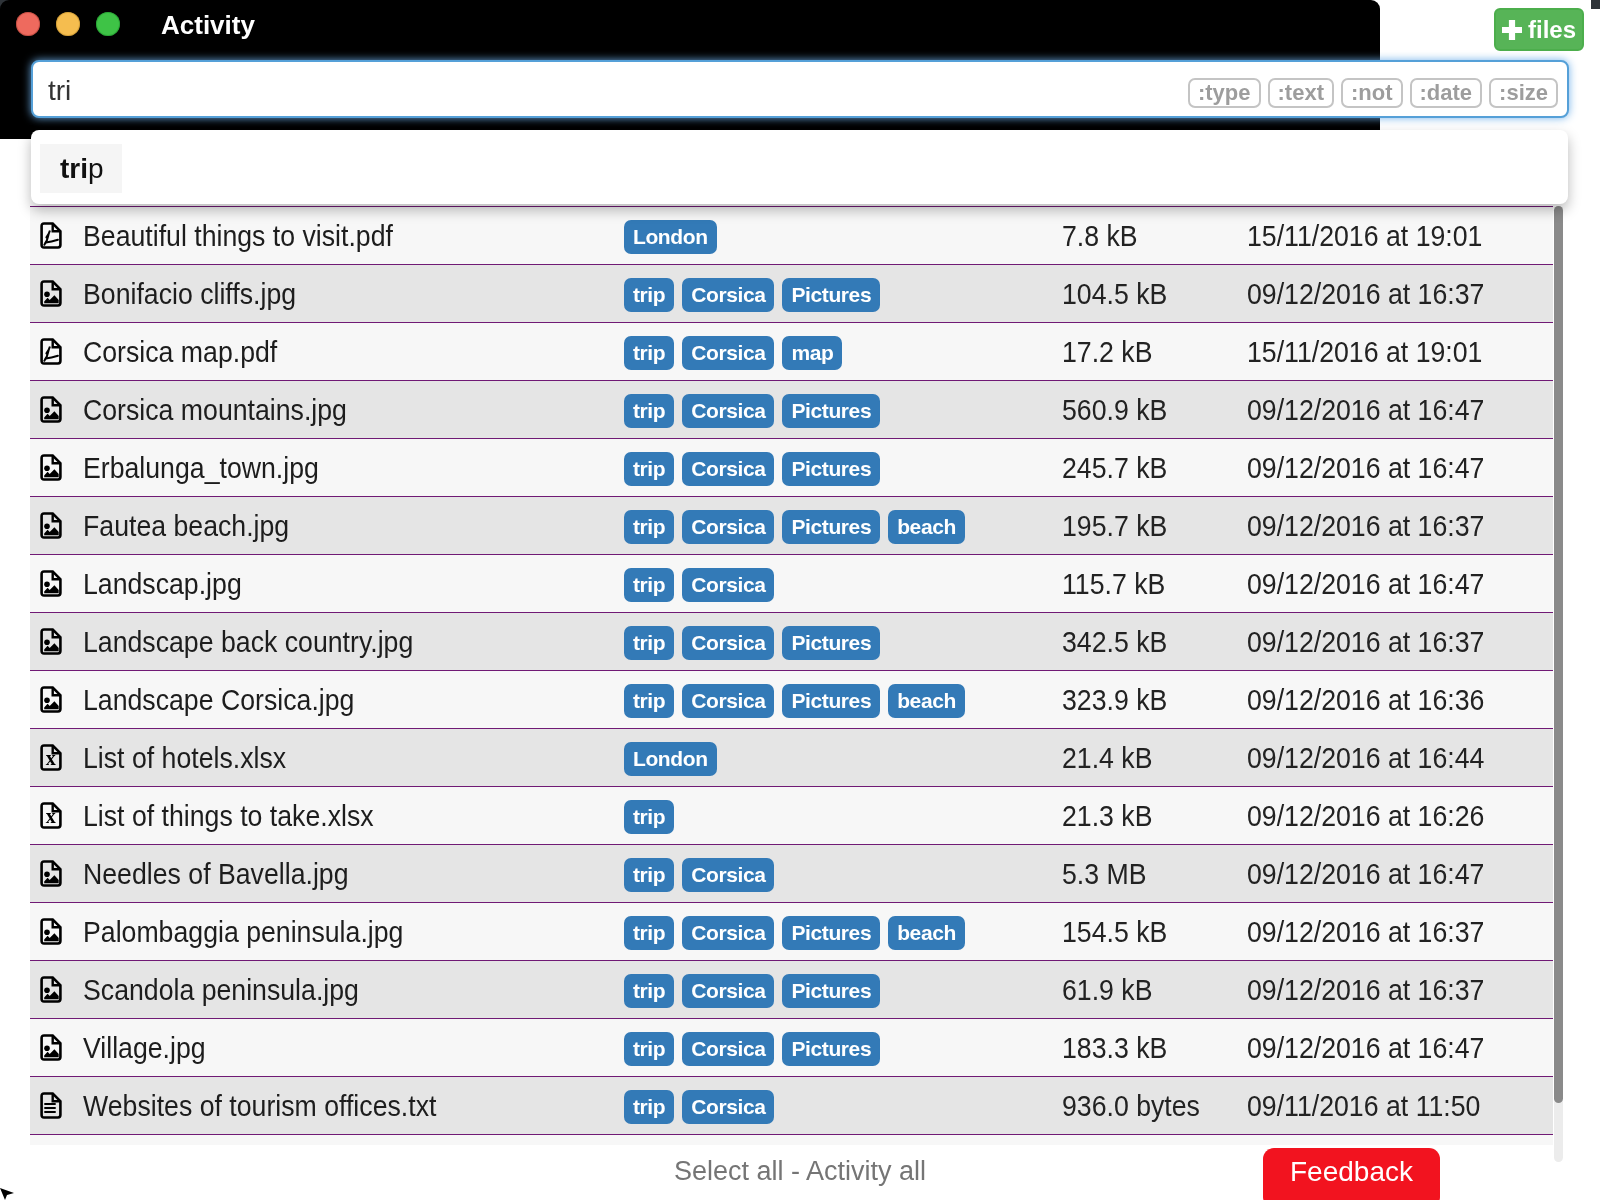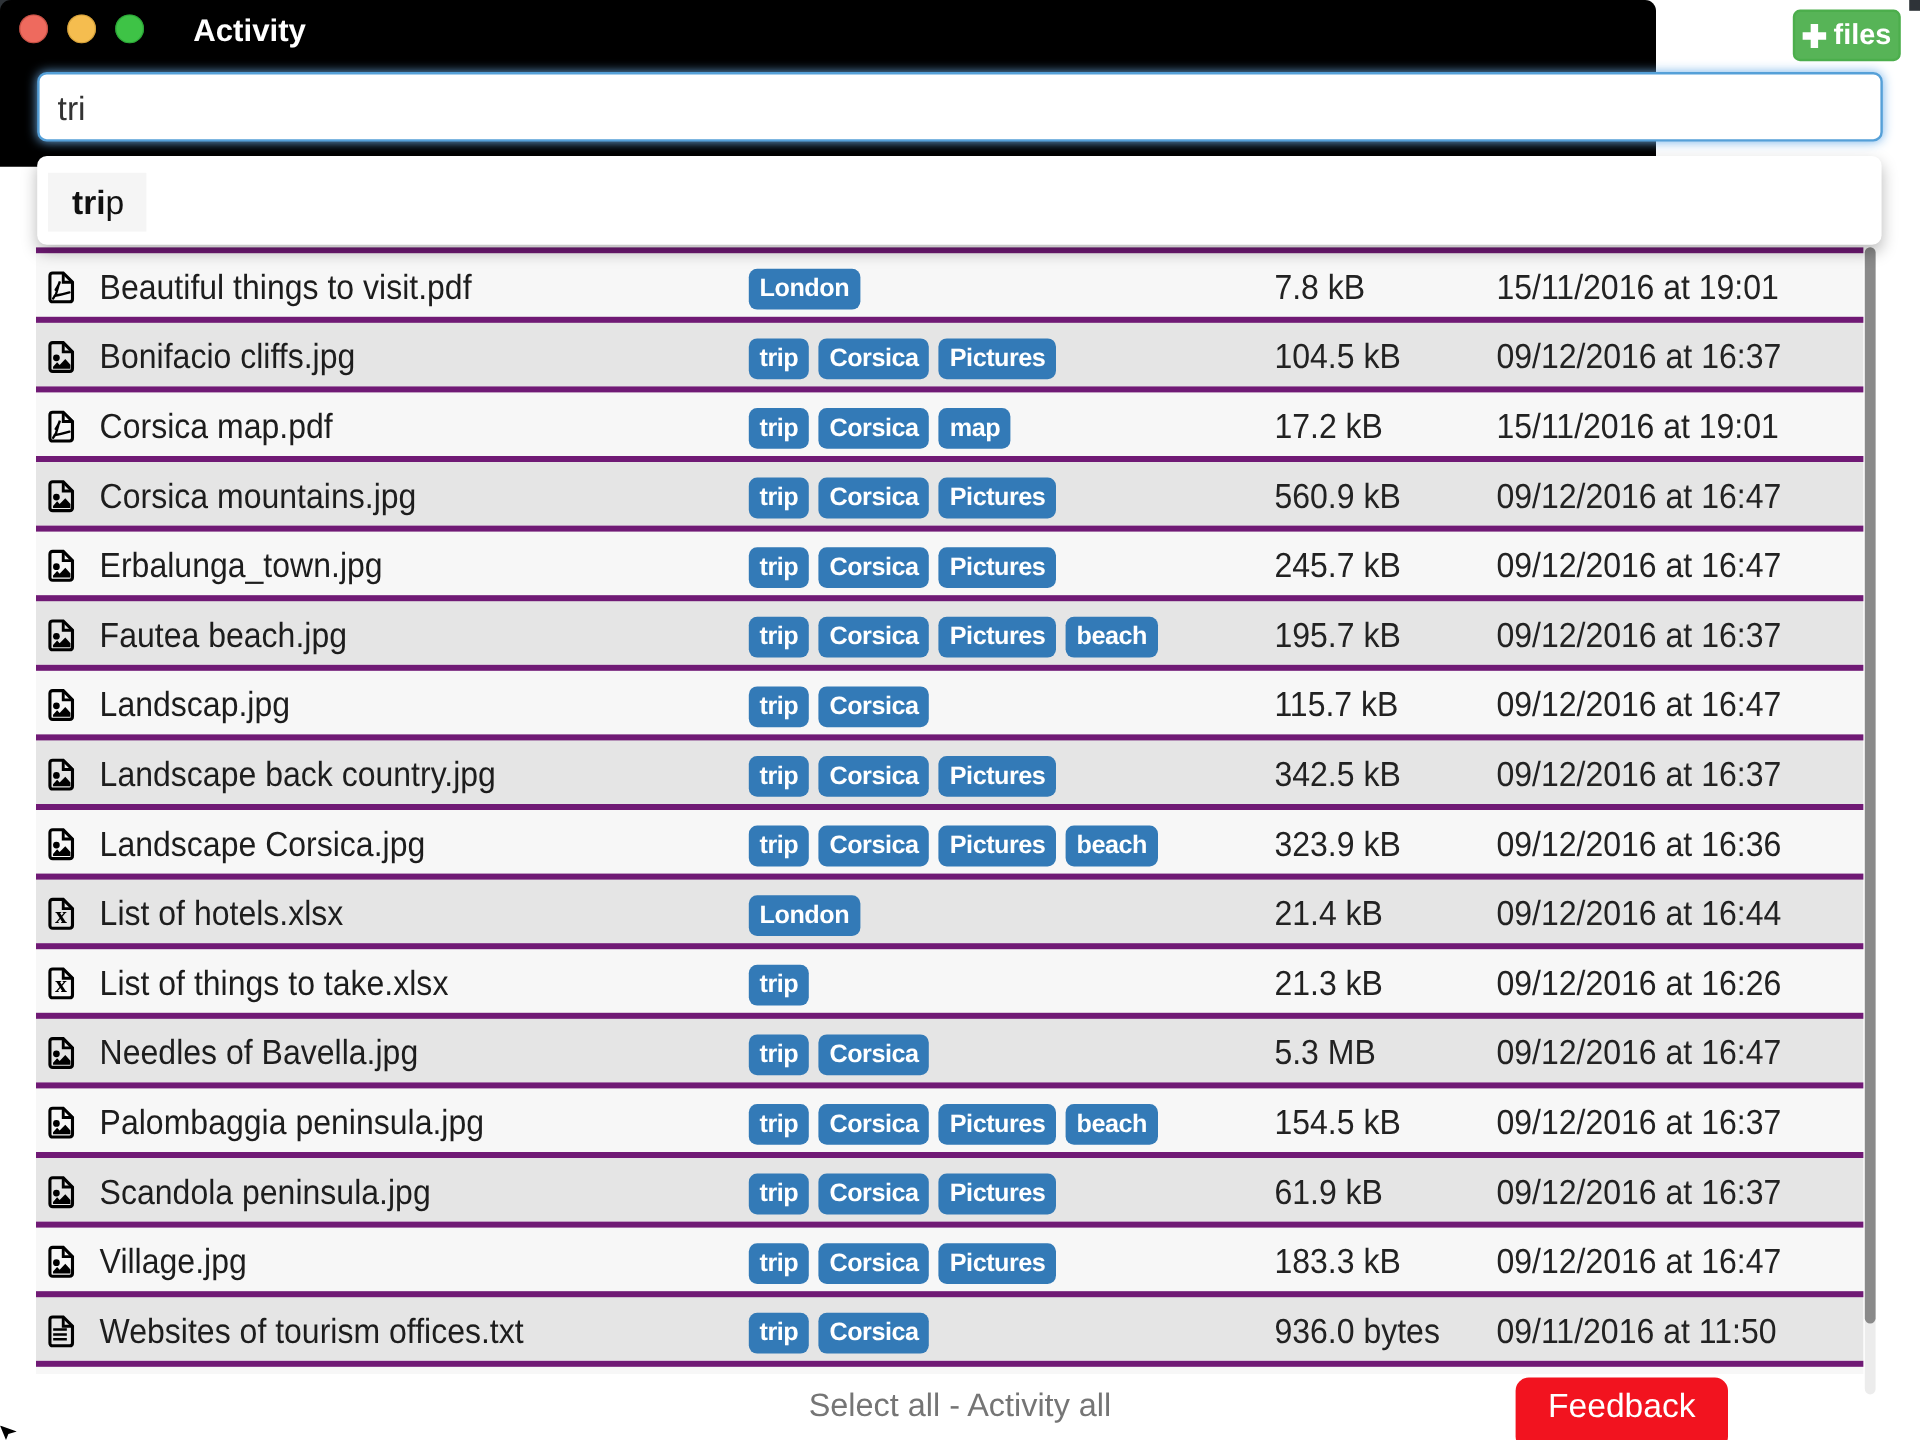--- a/index.html
+++ b/index.html
@@ -29,21 +29,21 @@
 
 
 #dropdown { position:absolute; left:31px; top:130px; width:1537px; height:74px;
   background:#fff; border-radius:8px; box-shadow:0 6px 13px rgba(0,0,0,0.28); z-index:5; }
 #dditem { position:absolute; left:9px; top:14px; width:82px; height:49px; background:#f5f5f5;
   font-size:28px; color:#111; display:flex; align-items:center; padding-left:20px; }
 #dditem b { font-weight:bold; }
 
 
 #list { position:absolute; left:30px; top:206px; width:1523px; height:939px; overflow:hidden; }
-.row { position:relative; width:100%; height:58px; border-top:5px solid #701a75; }
+.row { position:relative; width:100%; height:58px; border-top:1px solid #701a75; }
 .row.odd { background:#f7f7f7; }
 .row.even { background:#e5e5e5; }
 .row .icon { position:absolute; left:9px; top:14px; }
 .row .name { position:absolute; left:53px; top:13px; font-size:29px; color:#1d1d1d; transform:scaleX(0.92); transform-origin:0 50%; }
 .row .tags { position:absolute; left:594px; top:13px; display:flex; gap:8px; }
 .pill { height:34px; background:#337ab7; border-radius:7px; color:#fff; font-size:21px;
   font-weight:bold; display:flex; align-items:center; padding:0 9px; letter-spacing:-0.4px; }
 .row .size { position:absolute; left:1032px; top:13px; font-size:29px; color:#222; transform:scaleX(0.92); transform-origin:0 50%; }
 .row .date { position:absolute; left:1217px; top:13px; font-size:29px; color:#222; transform:scaleX(0.92); transform-origin:0 50%; }
 
@@ -68,20 +68,27 @@
 <div id="header">
   <div class="light" id="l-red"></div>
   <div class="light" id="l-yel"></div>
   <div class="light" id="l-grn"></div>
   <div id="title">Activity</div>
   <div id="addfiles"><svg width="20" height="20" viewBox="0 0 20 20">
         <path d="M6.9 0h6.2v6.9H20v6.2h-6.9V20H6.9v-6.9H0V6.9h6.9z" fill="#fff"></path>
       </svg>files</div>
   <div id="search">
     <div class="q">tri</div>
+    <div id="chips">
+      <div class="chip">:type</div>
+      <div class="chip">:text</div>
+      <div class="chip">:not</div>
+      <div class="chip">:date</div>
+      <div class="chip">:size</div>
+    </div>
   </div>
 </div>
 
 <div id="dropdown">
     <div id="dditem"><b>tri</b>p</div>
   </div>
 
 <div id="list">
     <div class="row odd">
       <span class="icon"><svg width="24" height="29" viewBox="0 0 24 29">

